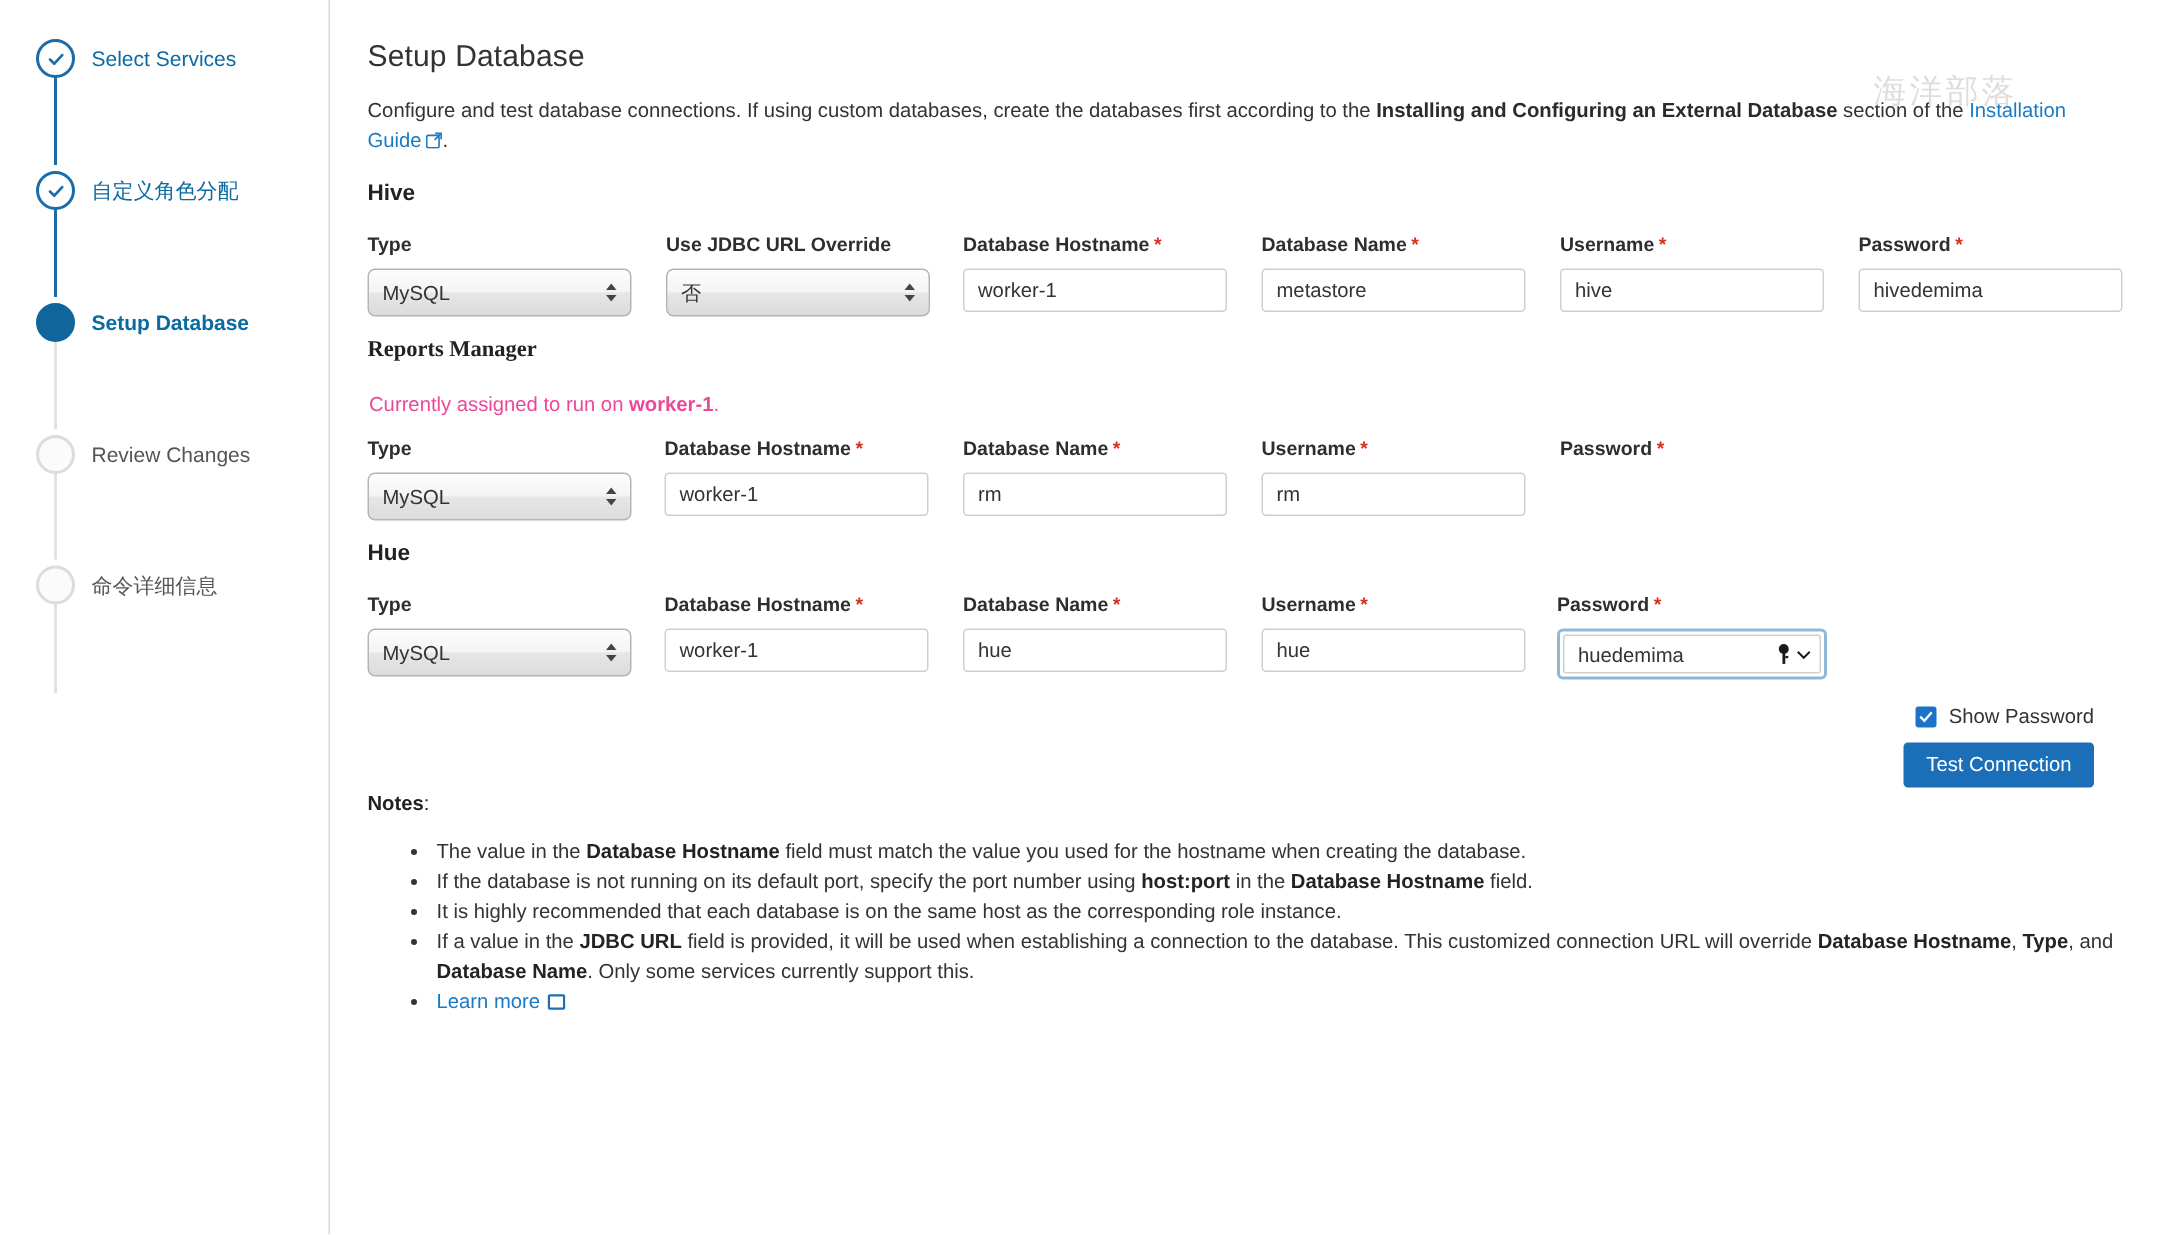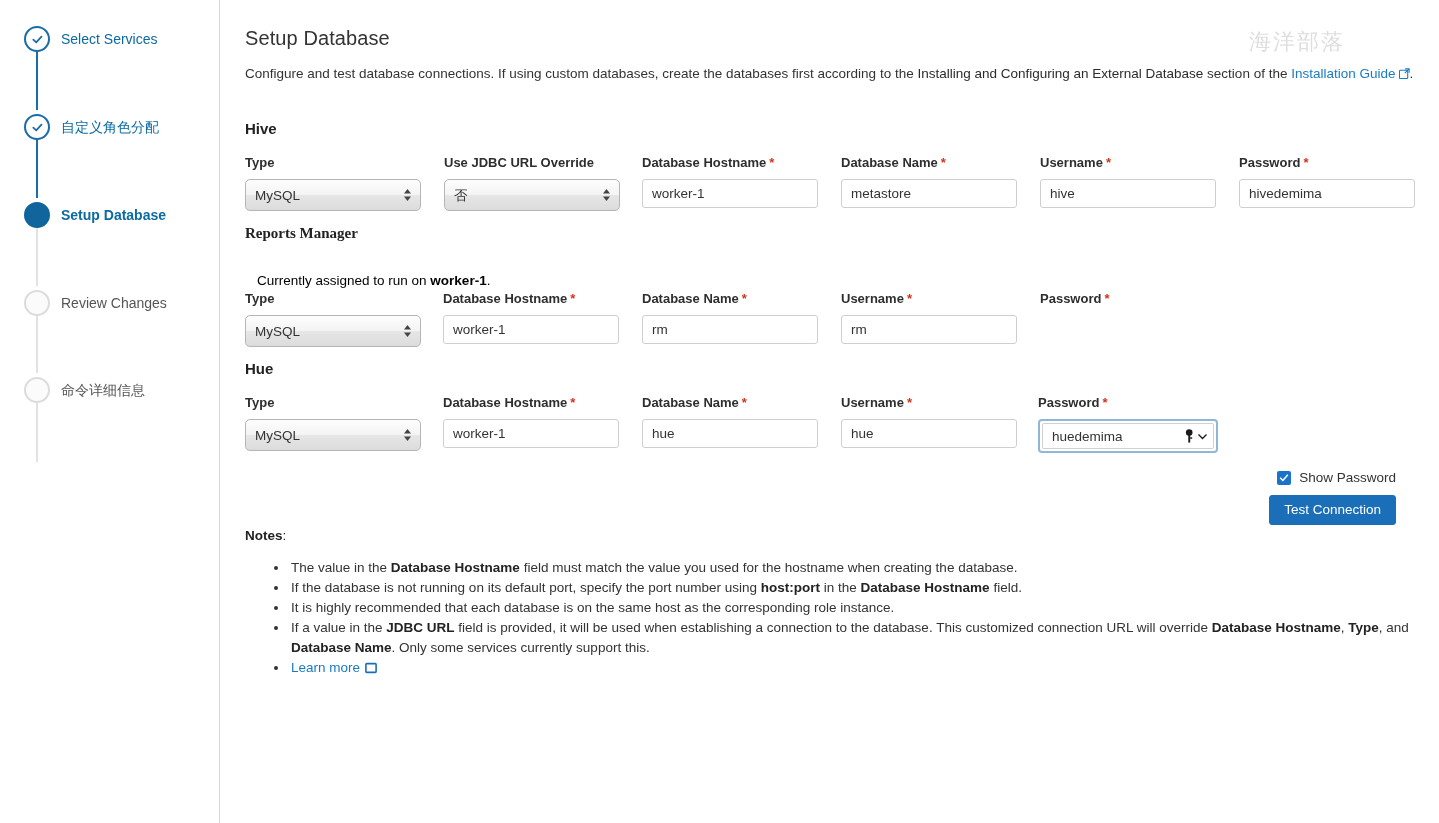--- a/index.html
+++ b/index.html
@@ -99,40 +99,40 @@
     letter-spacing: 0.1px;
   }
   p.intro {
     margin: 0;
     padding-top: 14px;
     font-size: 13.5px;
     line-height: 19.5px;
     color: #333333;
     max-width: 1172px;
   }
-  p.intro b { font-weight: normal; color: #2b2b2b; }
+  p.intro b { font-weight: bold; color: #2b2b2b; }
   a.link { color: #1a7bc4; text-decoration: none; }
   .ext-icon {
     display: inline-block;
     vertical-align: -1px;
     margin-left: 3px;
   }
 
   h2.section {
     margin: 0;
     font-size: 15px;
     font-weight: bold;
     color: #222222;
     line-height: 18px;
   }
   .assigned {
-    margin: 12px;
+    margin: 1px;
     font-size: 13.5px;
     line-height: 19px;
-    color: #000000;
+    color: #ec4899;
   }
   .assigned b { font-weight: bold; }
 
   
   .fieldrow { position: relative; }
   .field { position: absolute; top: 0; }
   .flabel {
     font-size: 13px;
     font-weight: bold;
     color: #2e2e2e;

